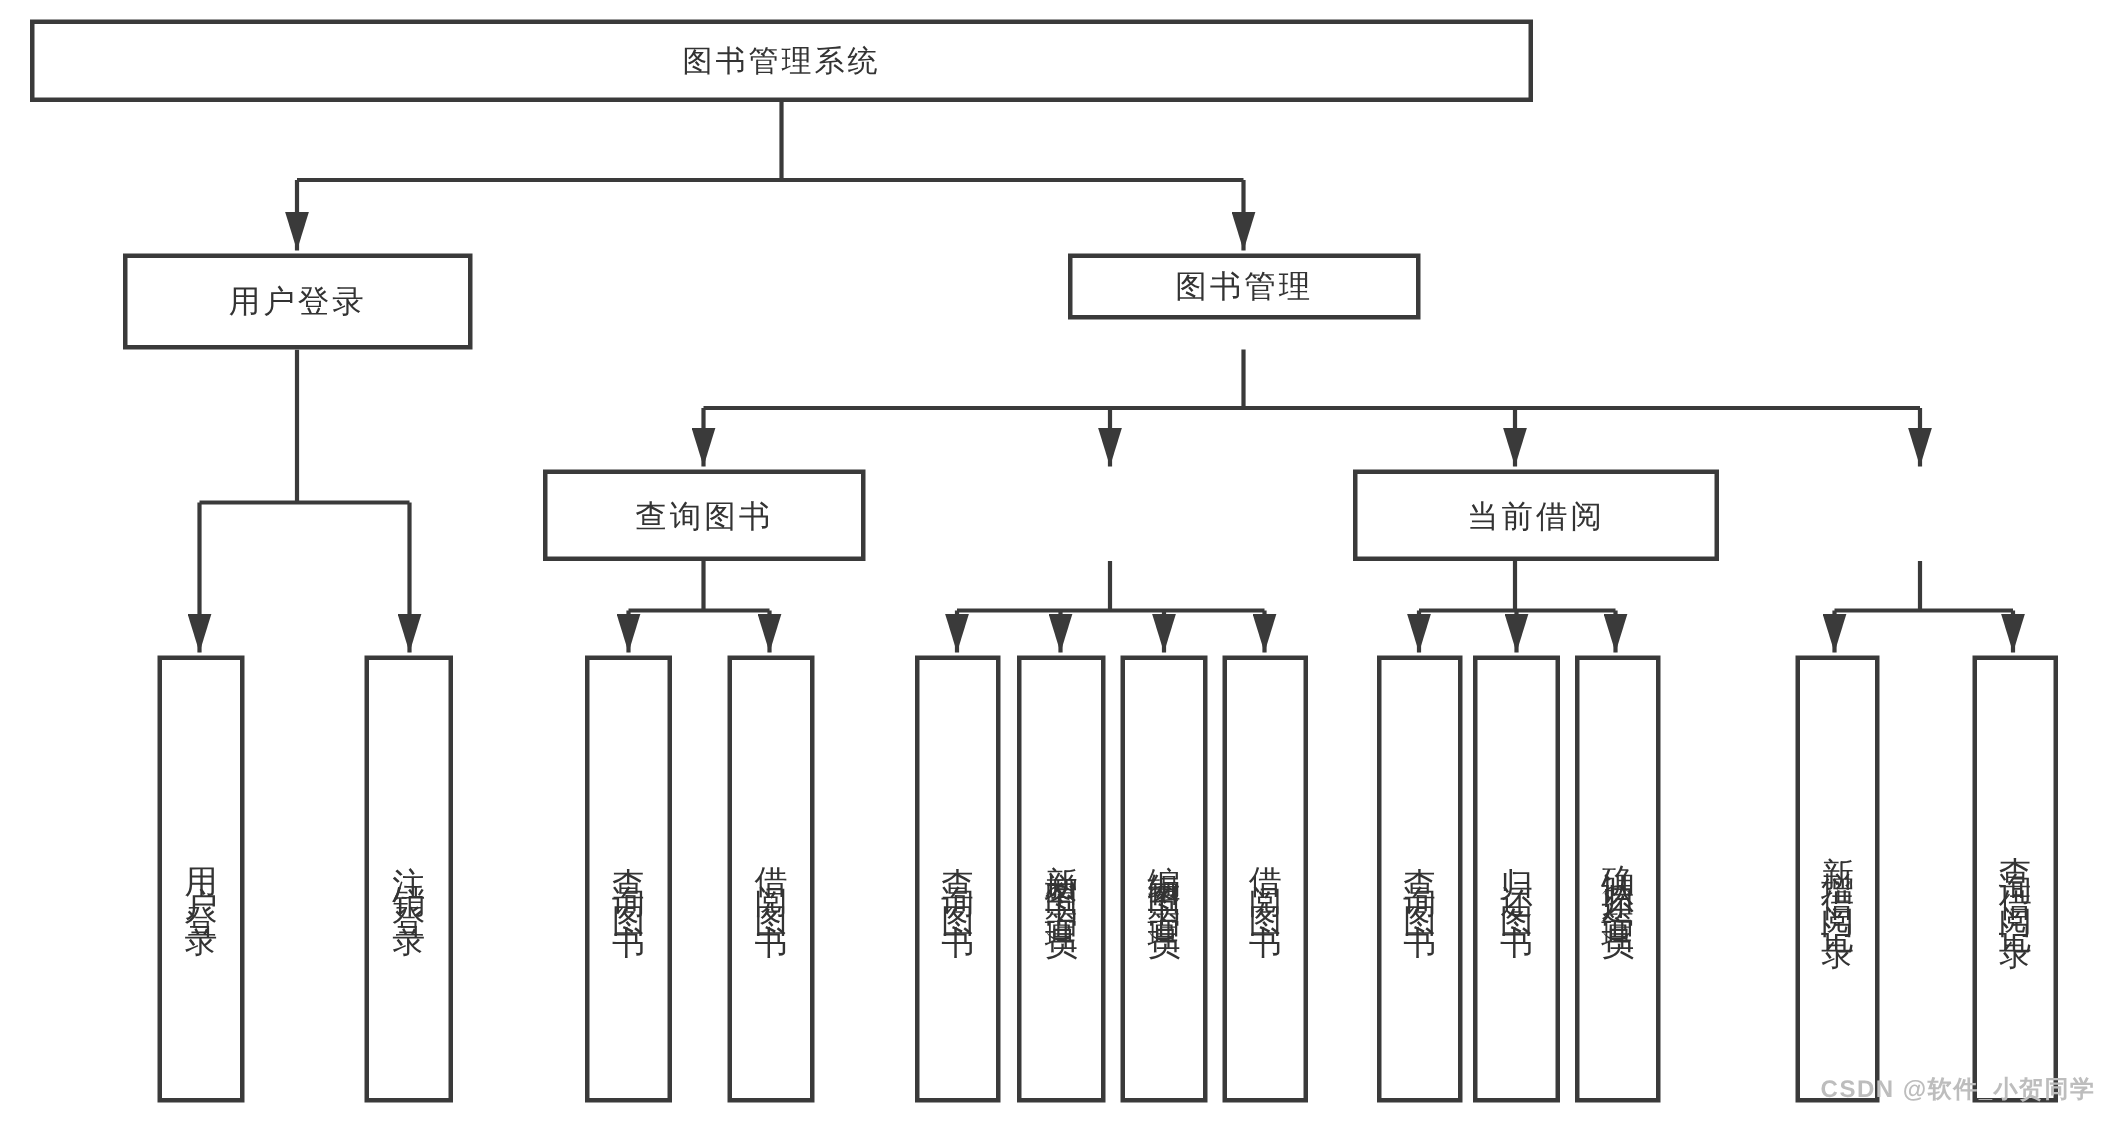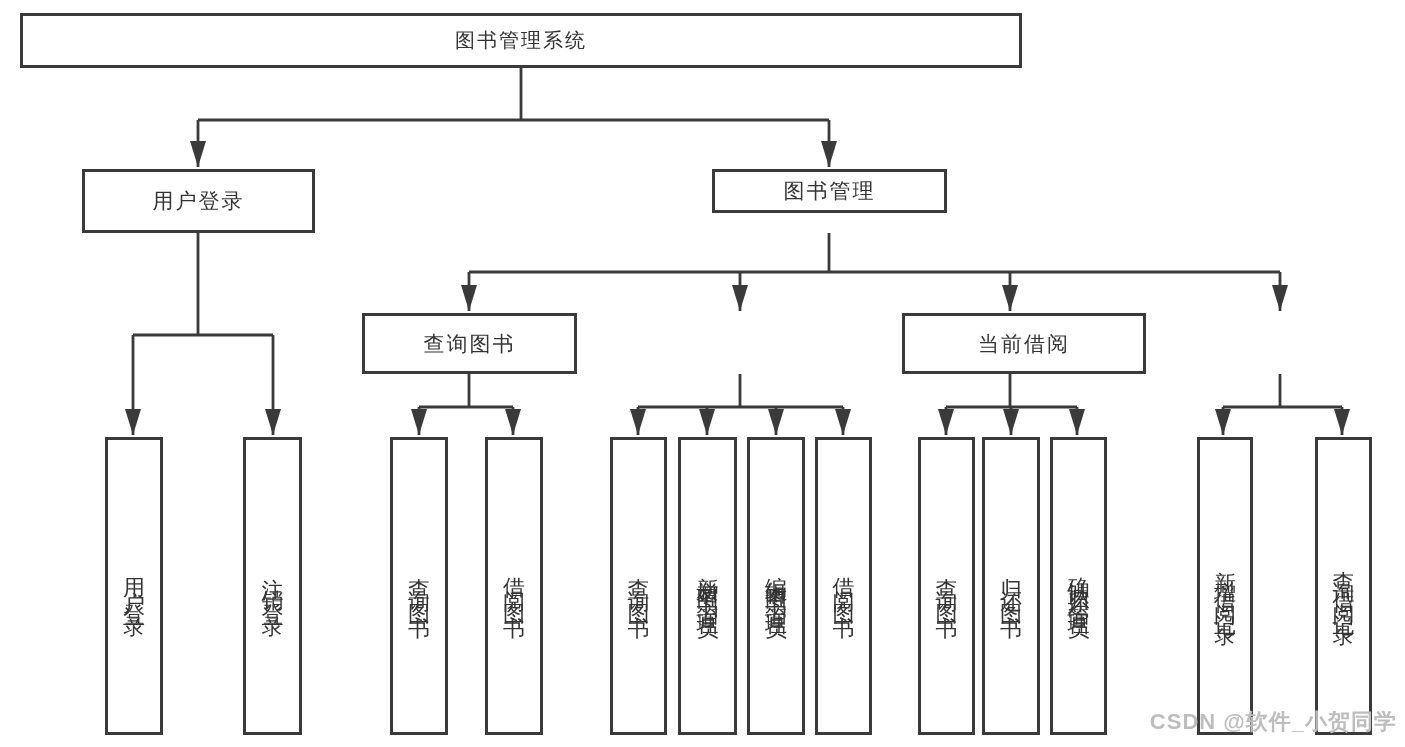--- a/index.html
+++ b/index.html
@@ -13,21 +13,21 @@
     color:#333333; z-index:2;
   }
   .h  { font-size:21px; letter-spacing:2px; }
   .h.title { font-size:20px; }
   .v  { writing-mode:vertical-rl; text-orientation:mixed; font-size:22px; }
   .v.short { letter-spacing:13px; }
   .v.med   { letter-spacing:11px; }
   .v.long  { letter-spacing:6px;  }
   .watermark {
     position:absolute; right:8px; bottom:10px;
-    font-size:22px; color:#bdbdbd; letter-spacing:1px; z-index:6;
+    font-size:16px; color:#bdbdbd; letter-spacing:1px; z-index:6;
     font-weight:bold;
   }
 </style>
 </head>
 <body>
 
 <div class="canvas">
 
   <svg class="wires" width="1405" height="747" viewBox="0 0 1405 747" xmlns="http://www.w3.org/2000/svg">
     <defs>

